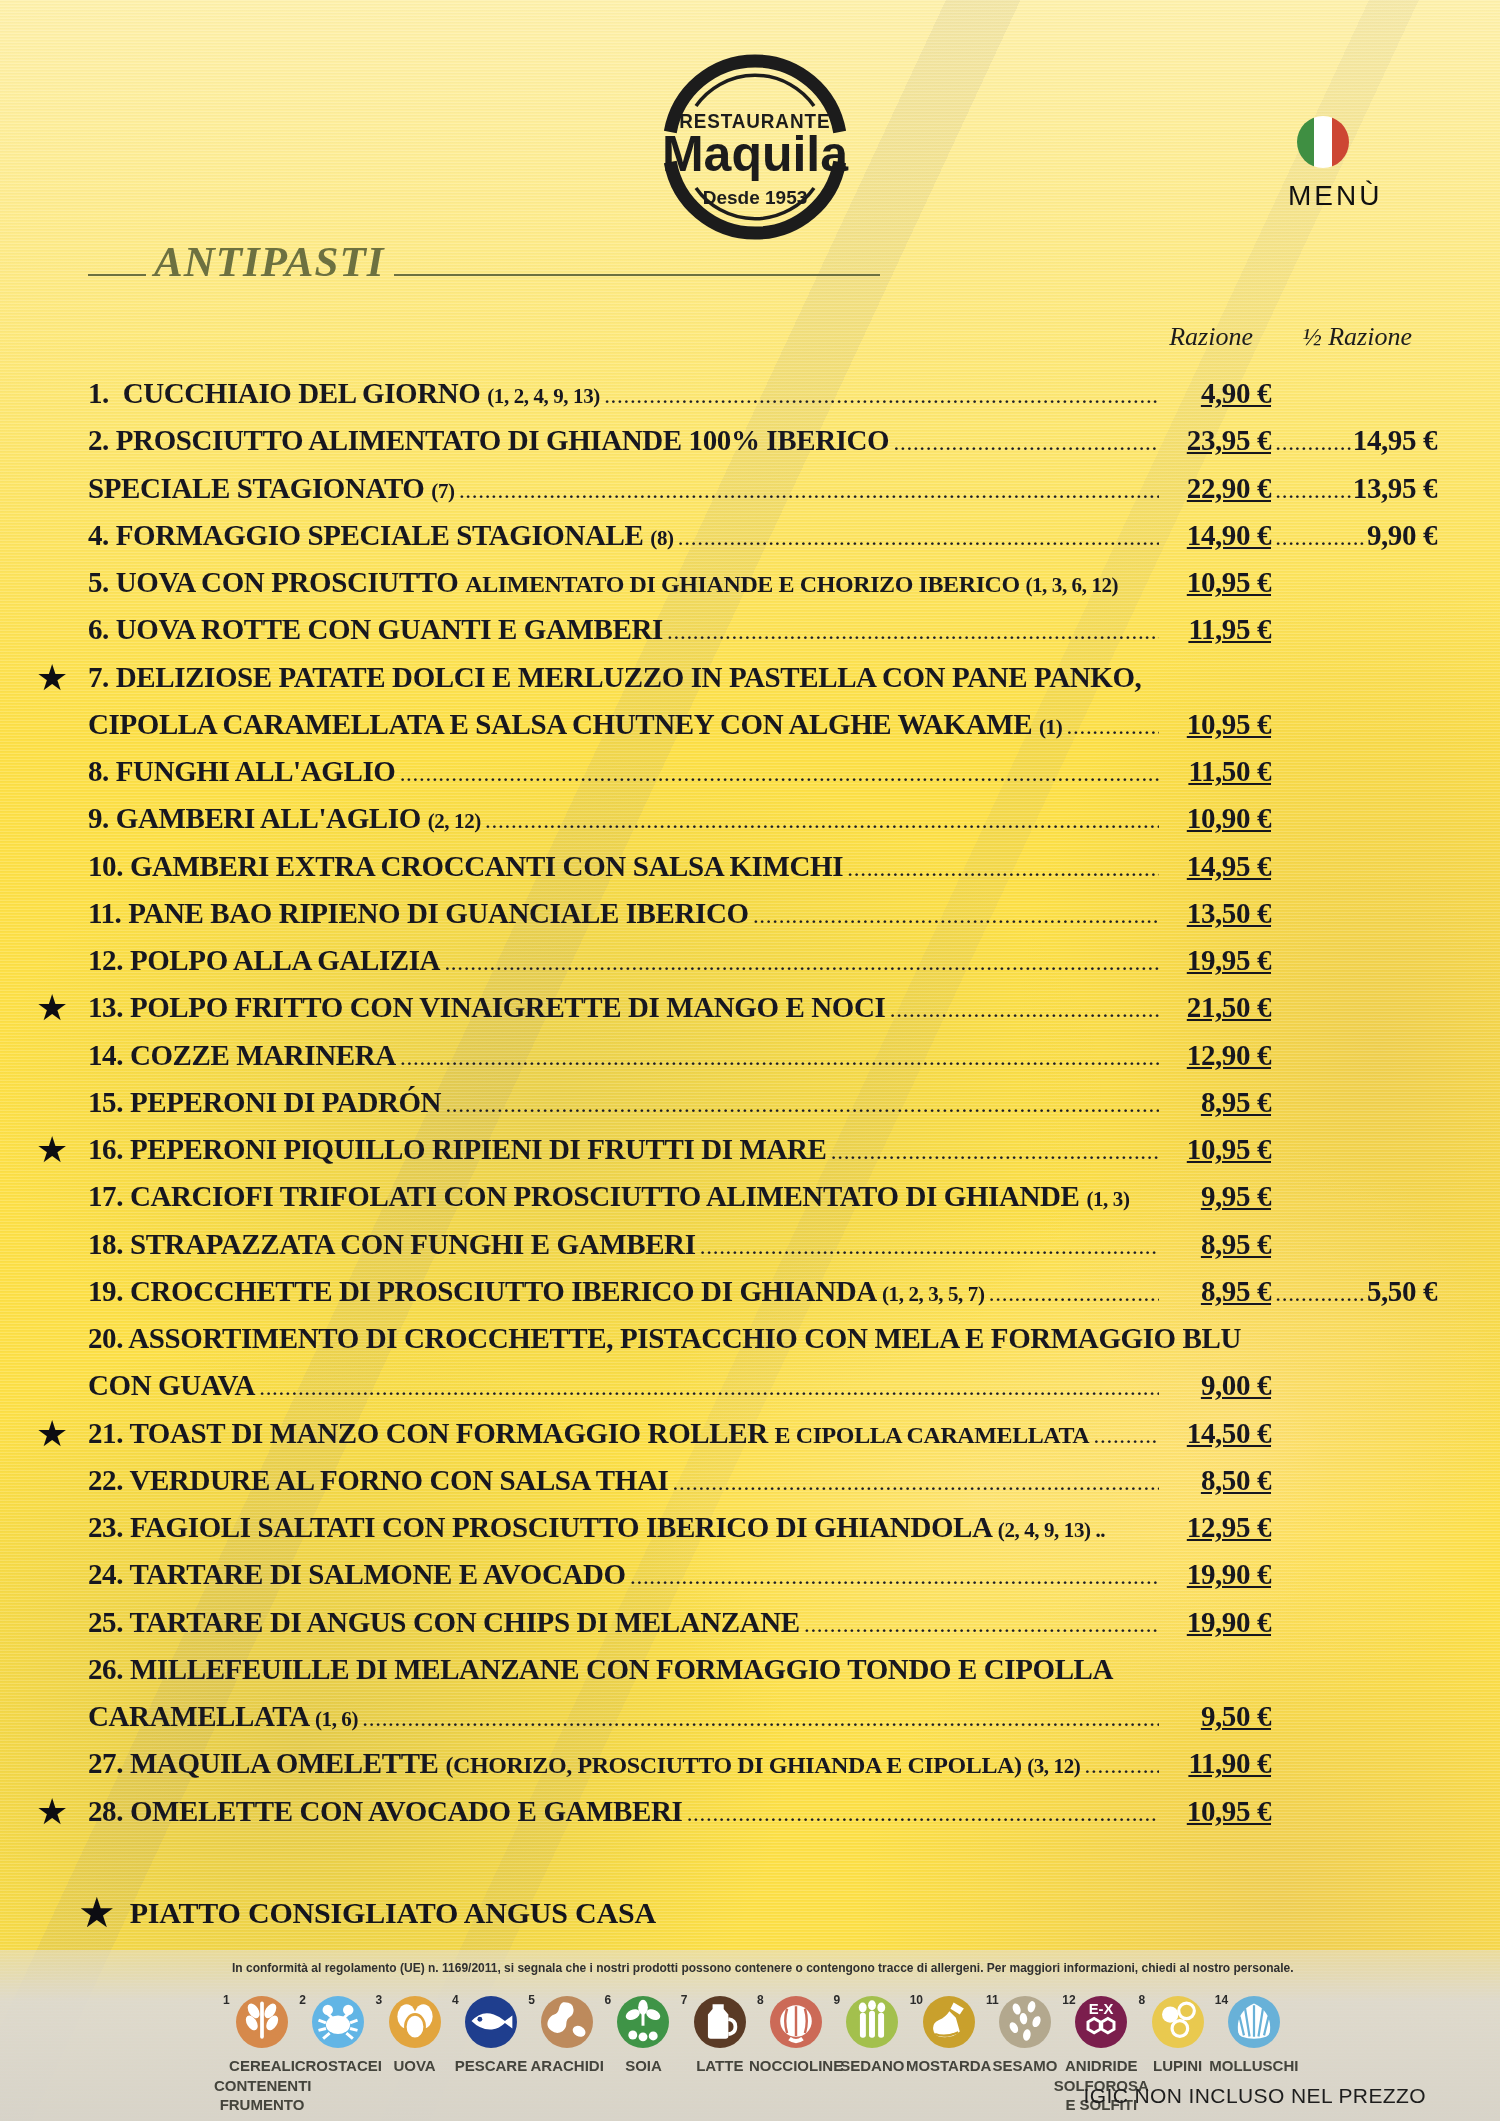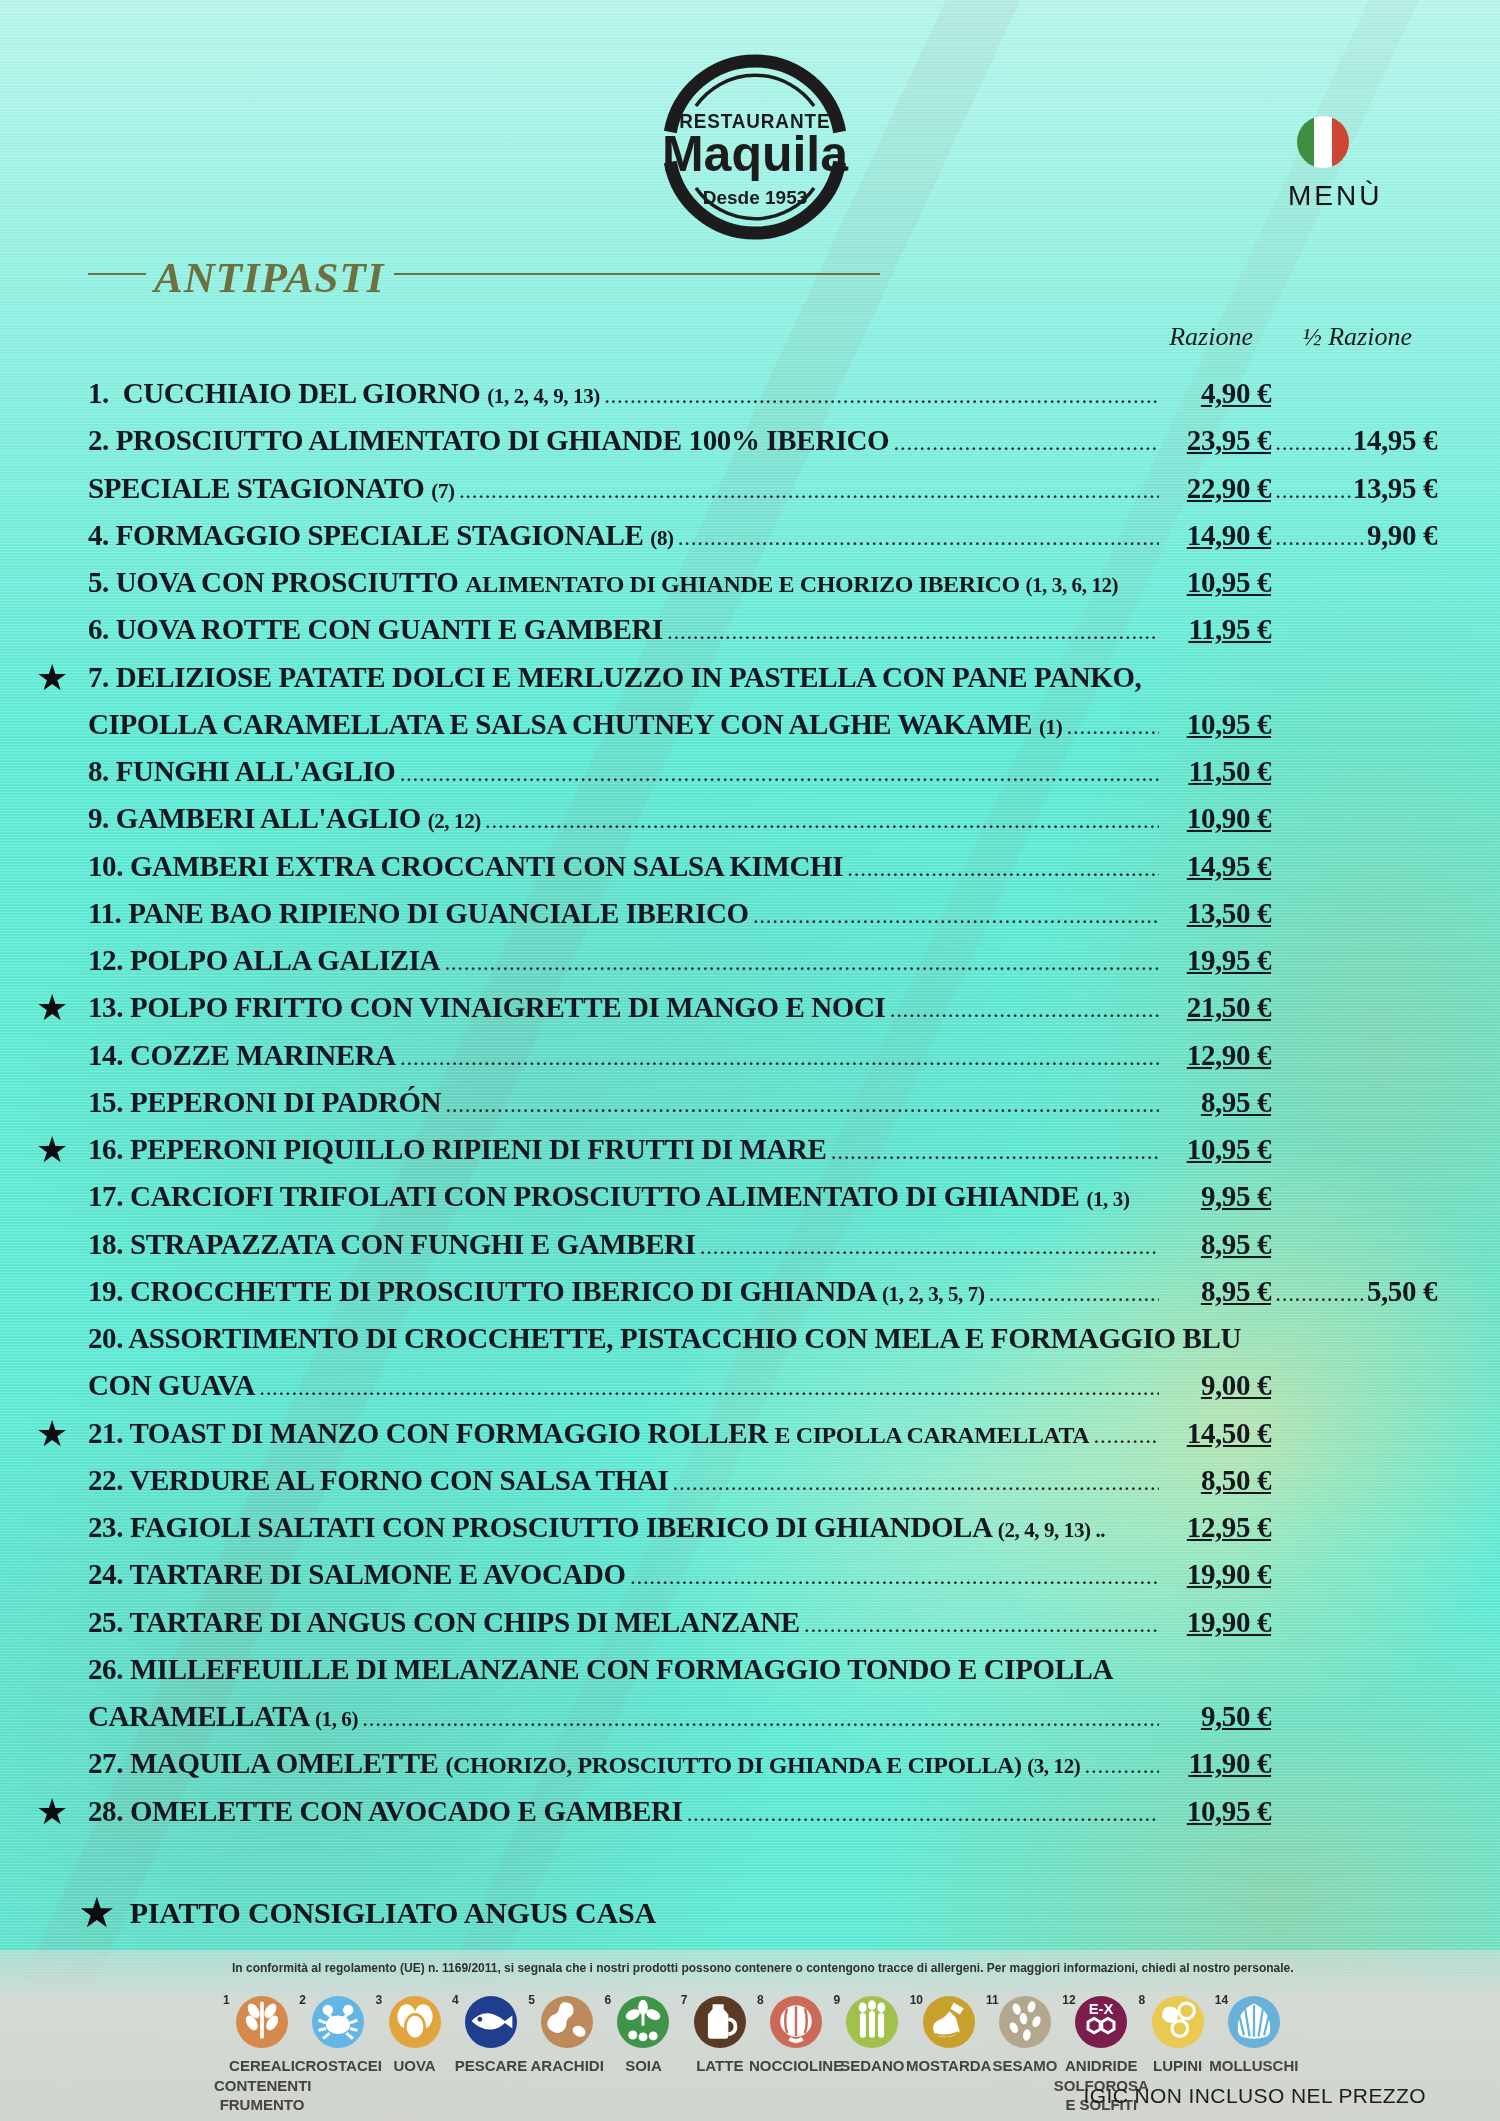--- a/index.html
+++ b/index.html
@@ -1,18 +1,18 @@
 <!DOCTYPE html>
 <html><head>
 <meta charset="utf-8">
 <style>
   html,body{margin:0;padding:0;background:#cfcdc9;}
   .page{position:relative;width:1500px;height:2121px;overflow:hidden;
         font-family:"Liberation Serif",serif;color:#17171f;
-        background:#5eead4;}
+        background:#fde047;}
   
   .bg-photo{position:absolute;inset:0;pointer-events:none;
     background:
       radial-gradient(420px 420px at 1245px 1430px, rgba(255,225,150,.50), rgba(255,225,150,0) 70%),
       radial-gradient(520px 700px at 1380px 1050px, rgba(205,165,100,.28), rgba(205,165,100,0) 70%),
       radial-gradient(600px 500px at 1280px 1900px, rgba(215,175,110,.35), rgba(215,175,110,0) 70%),
       radial-gradient(500px 420px at 980px 1500px, rgba(255,235,190,.35), rgba(255,235,190,0) 70%),
       radial-gradient(700px 600px at 300px 1750px, rgba(120,110,95,.18), rgba(120,110,95,0) 70%),
       radial-gradient(800px 500px at 550px 1100px, rgba(130,125,118,.15), rgba(130,125,118,0) 70%),
       linear-gradient(115deg, rgba(0,0,0,0) 0 38%, rgba(140,135,128,.10) 38% 41%, rgba(0,0,0,0) 41% 55%, rgba(140,135,128,.08) 55% 57%, rgba(0,0,0,0) 57%),
@@ -22,21 +22,21 @@
   .footer-band{position:absolute;left:0;right:0;top:1950px;height:171px;
     background:linear-gradient(180deg, rgba(226,223,219,.55), rgba(221,218,214,.92) 30%, rgba(214,211,207,.95));}
   
   .logo{position:absolute;left:645px;top:42px;width:220px;height:210px;}
   
   .flag{position:absolute;left:1297px;top:116px;width:52px;height:52px;border-radius:50%;
     background:linear-gradient(90deg,#3f8f42 0 33.4%,#ffffff 33.4% 66.7%,#cd4633 66.7%);}
   .menu-label{position:absolute;left:1288px;top:180px;font-family:"Liberation Sans",sans-serif;
     font-size:28px;letter-spacing:3px;color:#101010;}
   
-  .section-head{position:absolute;left:88px;top:256px;width:792px;display:flex;align-items:center;}
+  .section-head{position:absolute;left:88px;top:240px;width:792px;display:flex;align-items:flex-end;}
   .sh-line{border-bottom:2.5px solid #6d7140;margin-bottom:7px;}
   .sh-line.pre{width:58px;}
   .sh-line.post{flex:1;}
   .section-title{font-size:43px;font-style:italic;font-weight:bold;color:#6d7140;
     letter-spacing:1px;padding:0 10px 0 8px;line-height:1;}
   
   .col-head{position:absolute;top:322px;font-size:26px;font-style:italic;color:#1c1c1c;}
   .col-head.full{right:247px;}
   .col-head.half{right:88px;}
   

